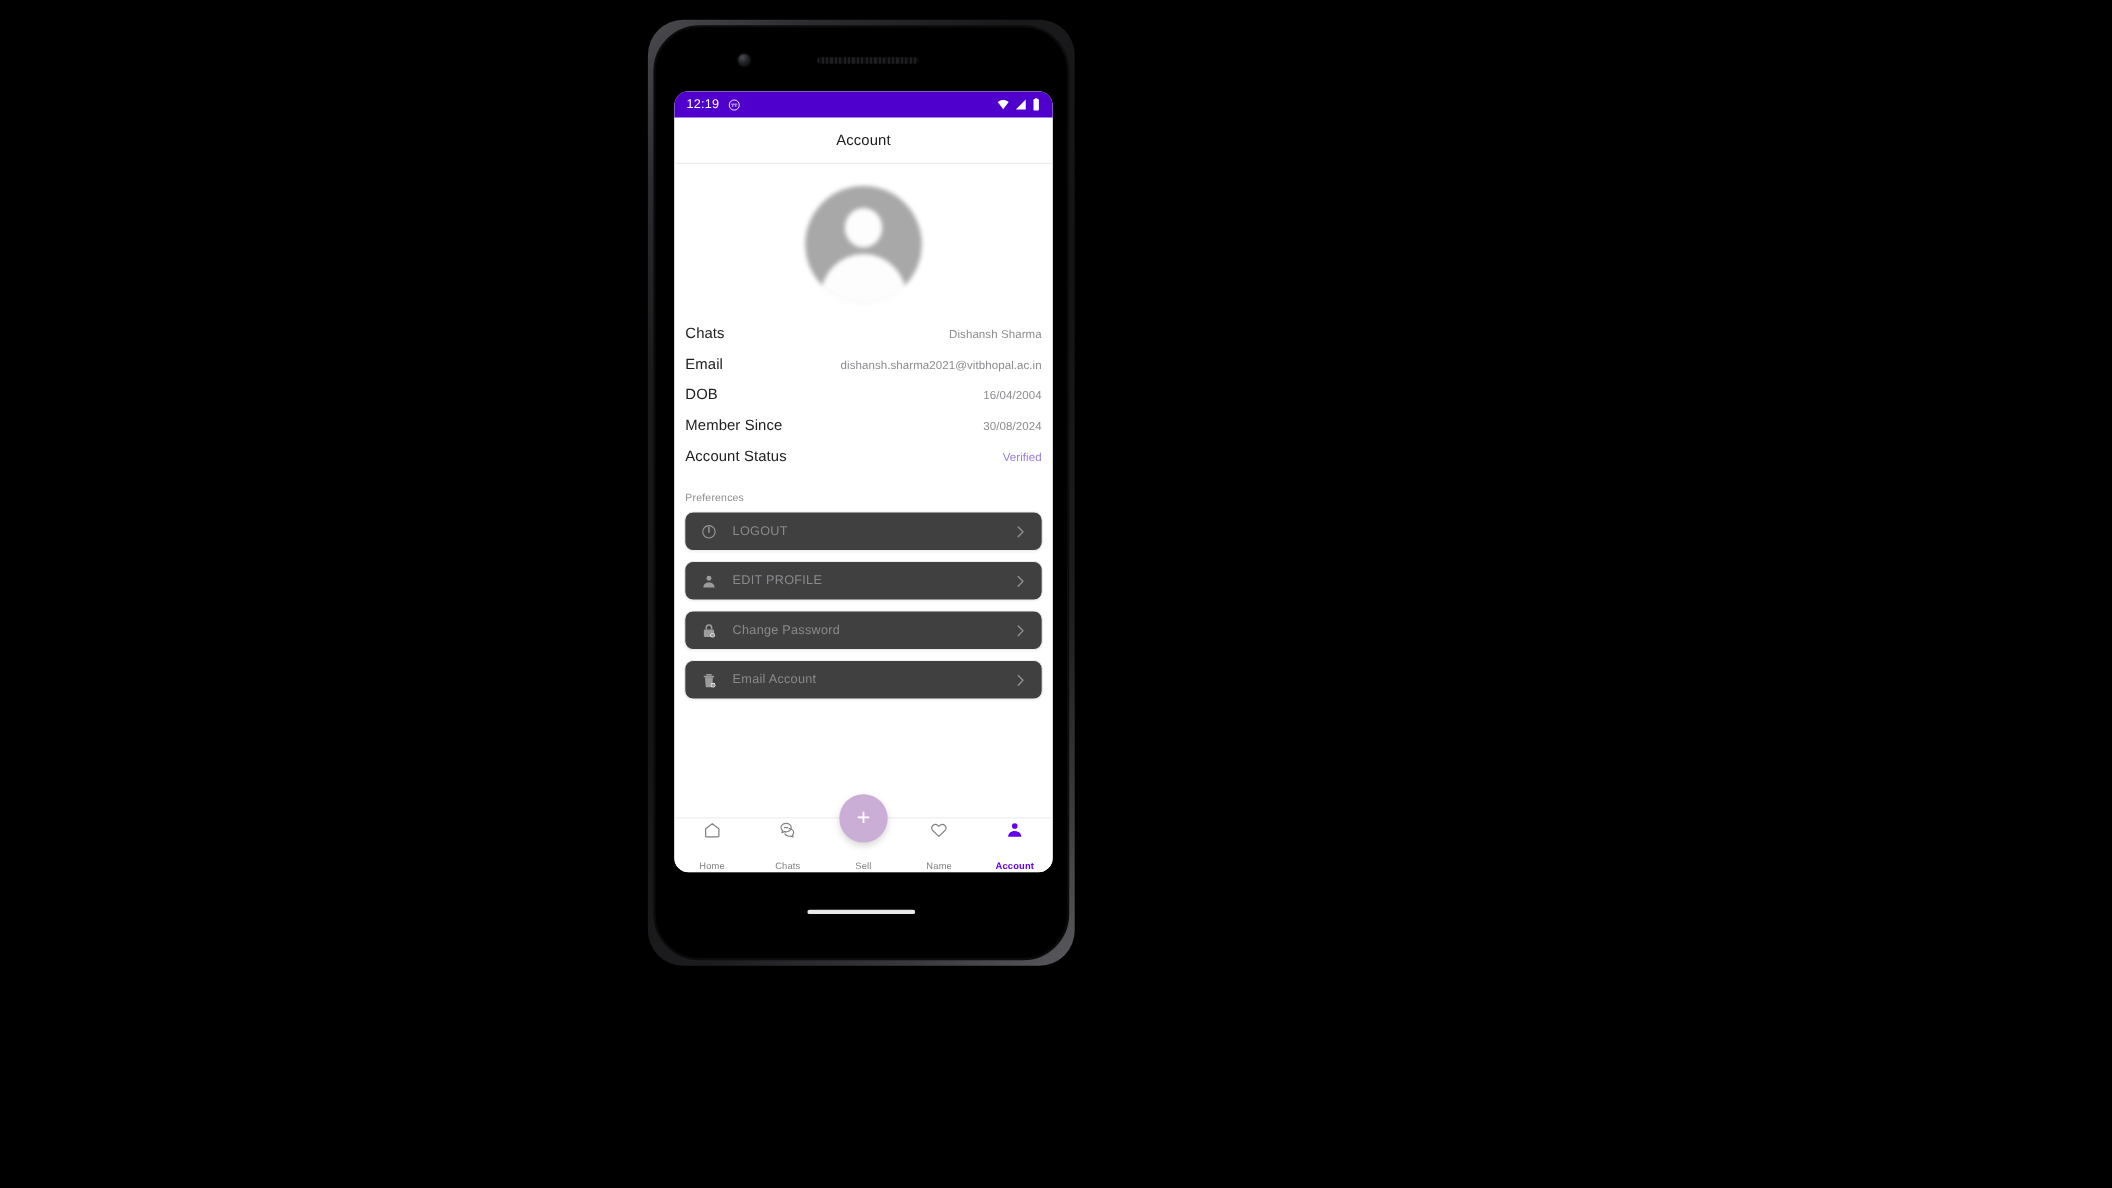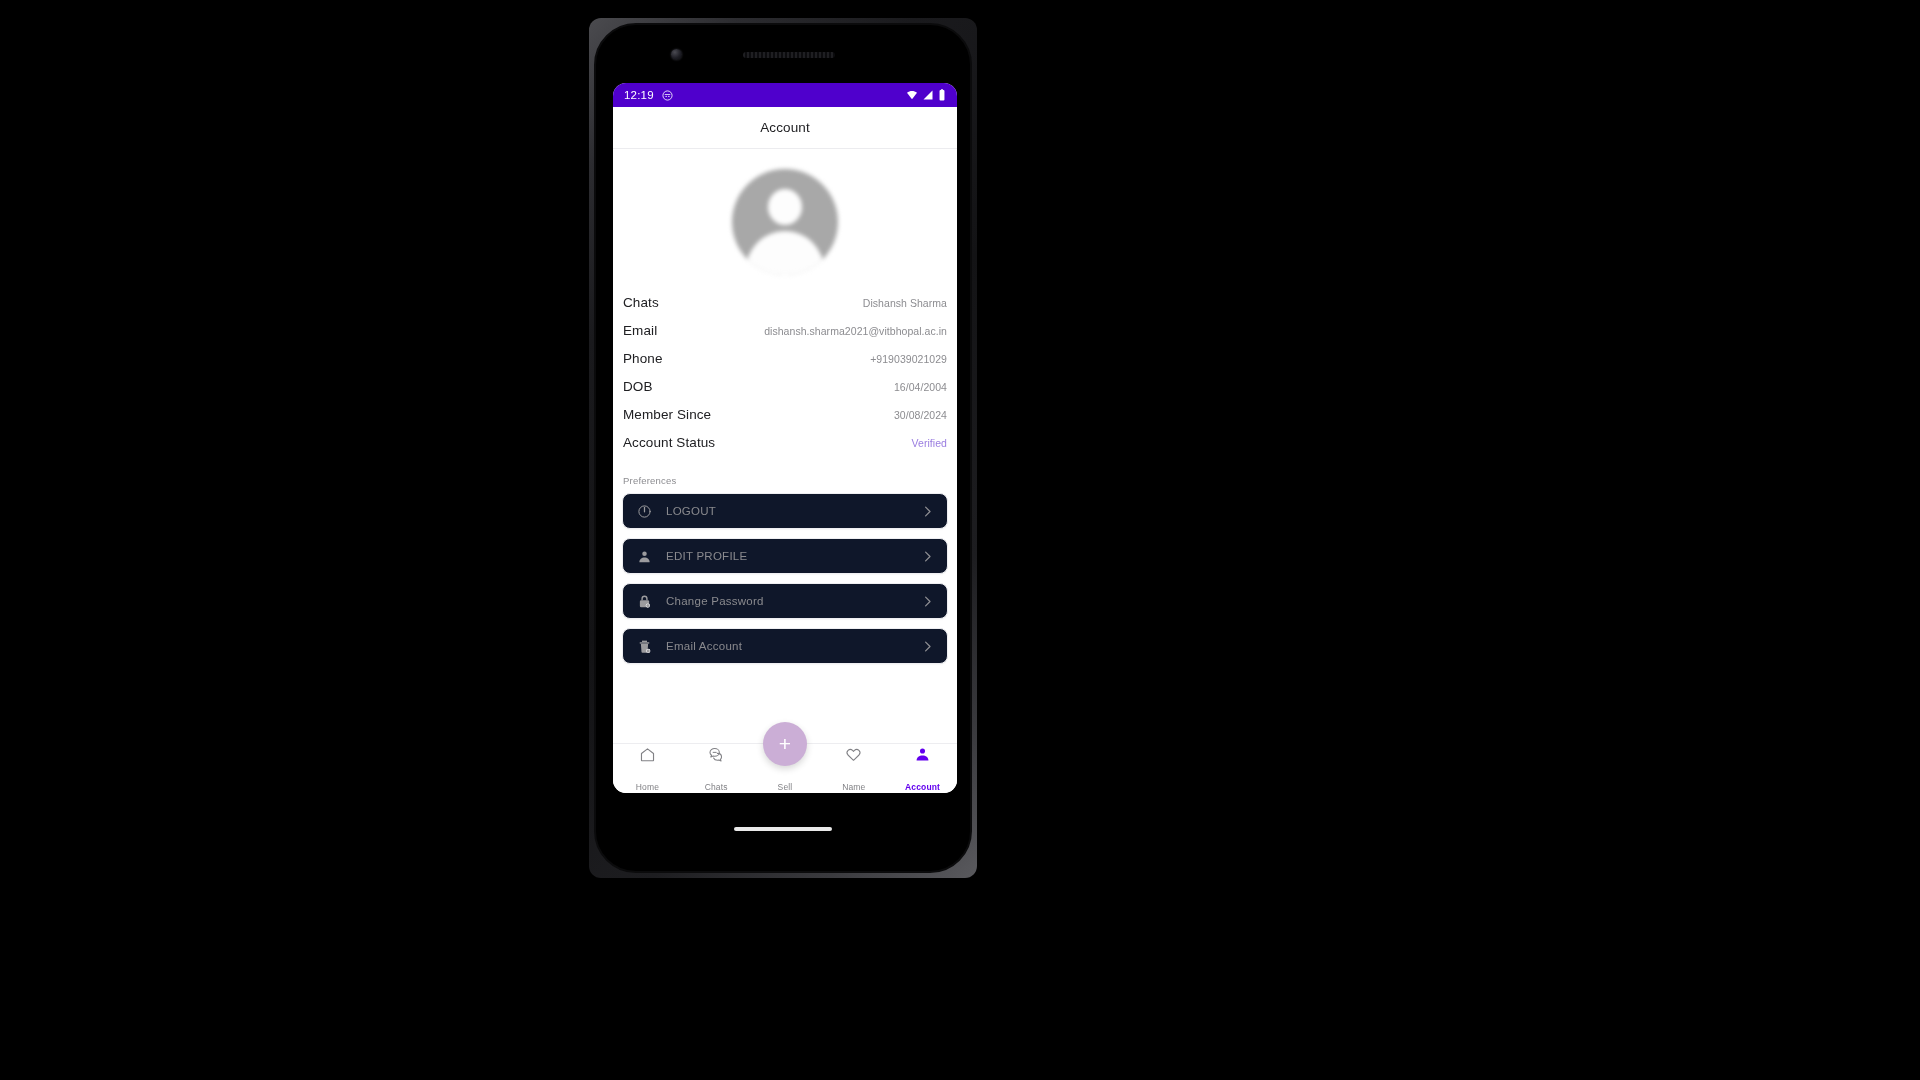--- a/index.html
+++ b/index.html
@@ -23,21 +23,21 @@
     left:588px; top:0;
     width:390px; height:1080px;
     background:#000;
   }
 
   
   #phone {
     position:absolute;
     left:589px; top:18px;
     width:388px; height:860px;
-    border-radius:12px;
+    border-radius:32px;
     background:linear-gradient(135deg,#4b4b4f 0%,#2c2c30 12%,#1a1a1d 26%,#131315 50%,#1d1d20 74%,#3a3a3e 88%,#5a5a5e 100%);
     padding:5px;
     box-shadow:0 0 22px rgba(0,0,0,.9);
   }
   #bezel {
     position:relative;
     width:100%; height:100%;
     border-radius:42px;
     background:#000;
     border:2px solid #0b0b0c;
@@ -142,21 +142,21 @@
 
   
   .pref-heading {
     font-size:9.5px; color:#8c8c90;
     margin-top:16px; margin-bottom:7px;
     padding-left:1px; letter-spacing:.2px;
   }
   .pref-item {
     display:flex; align-items:center;
     height:36px;
-    background:#0f172a;
+    background:#404040;
     border:1px solid #eeeef1;
     border-radius:8px;
     margin-bottom:9px;
     padding:0 12px 0 13px;
     box-shadow:0 1px 1.5px rgba(0,0,0,.035);
   }
   .pref-icon {
     width:17px; height:17px; flex:none;
     display:flex; align-items:center; justify-content:center;
     color:#9c9c9f;
@@ -279,24 +279,20 @@
             <div class="detail-row">
               <span class="detail-label">Chats</span>
               <span class="detail-value">Dishansh Sharma</span>
             </div>
 
             <div class="detail-row">
               <span class="detail-label">Email</span>
               <span class="detail-value">dishansh.sharma2021@vitbhopal.ac.in</span>
             </div>
 
-            <div class="detail-row">
-              <span class="detail-label">Phone</span>
-              <span class="detail-value">+919039021029</span>
-            </div>
 
             <div class="detail-row">
               <span class="detail-label">DOB</span>
               <span class="detail-value">16/04/2004</span>
             </div>
 
             <div class="detail-row">
               <span class="detail-label">Member Since</span>
               <span class="detail-value">30/08/2024</span>
             </div>

